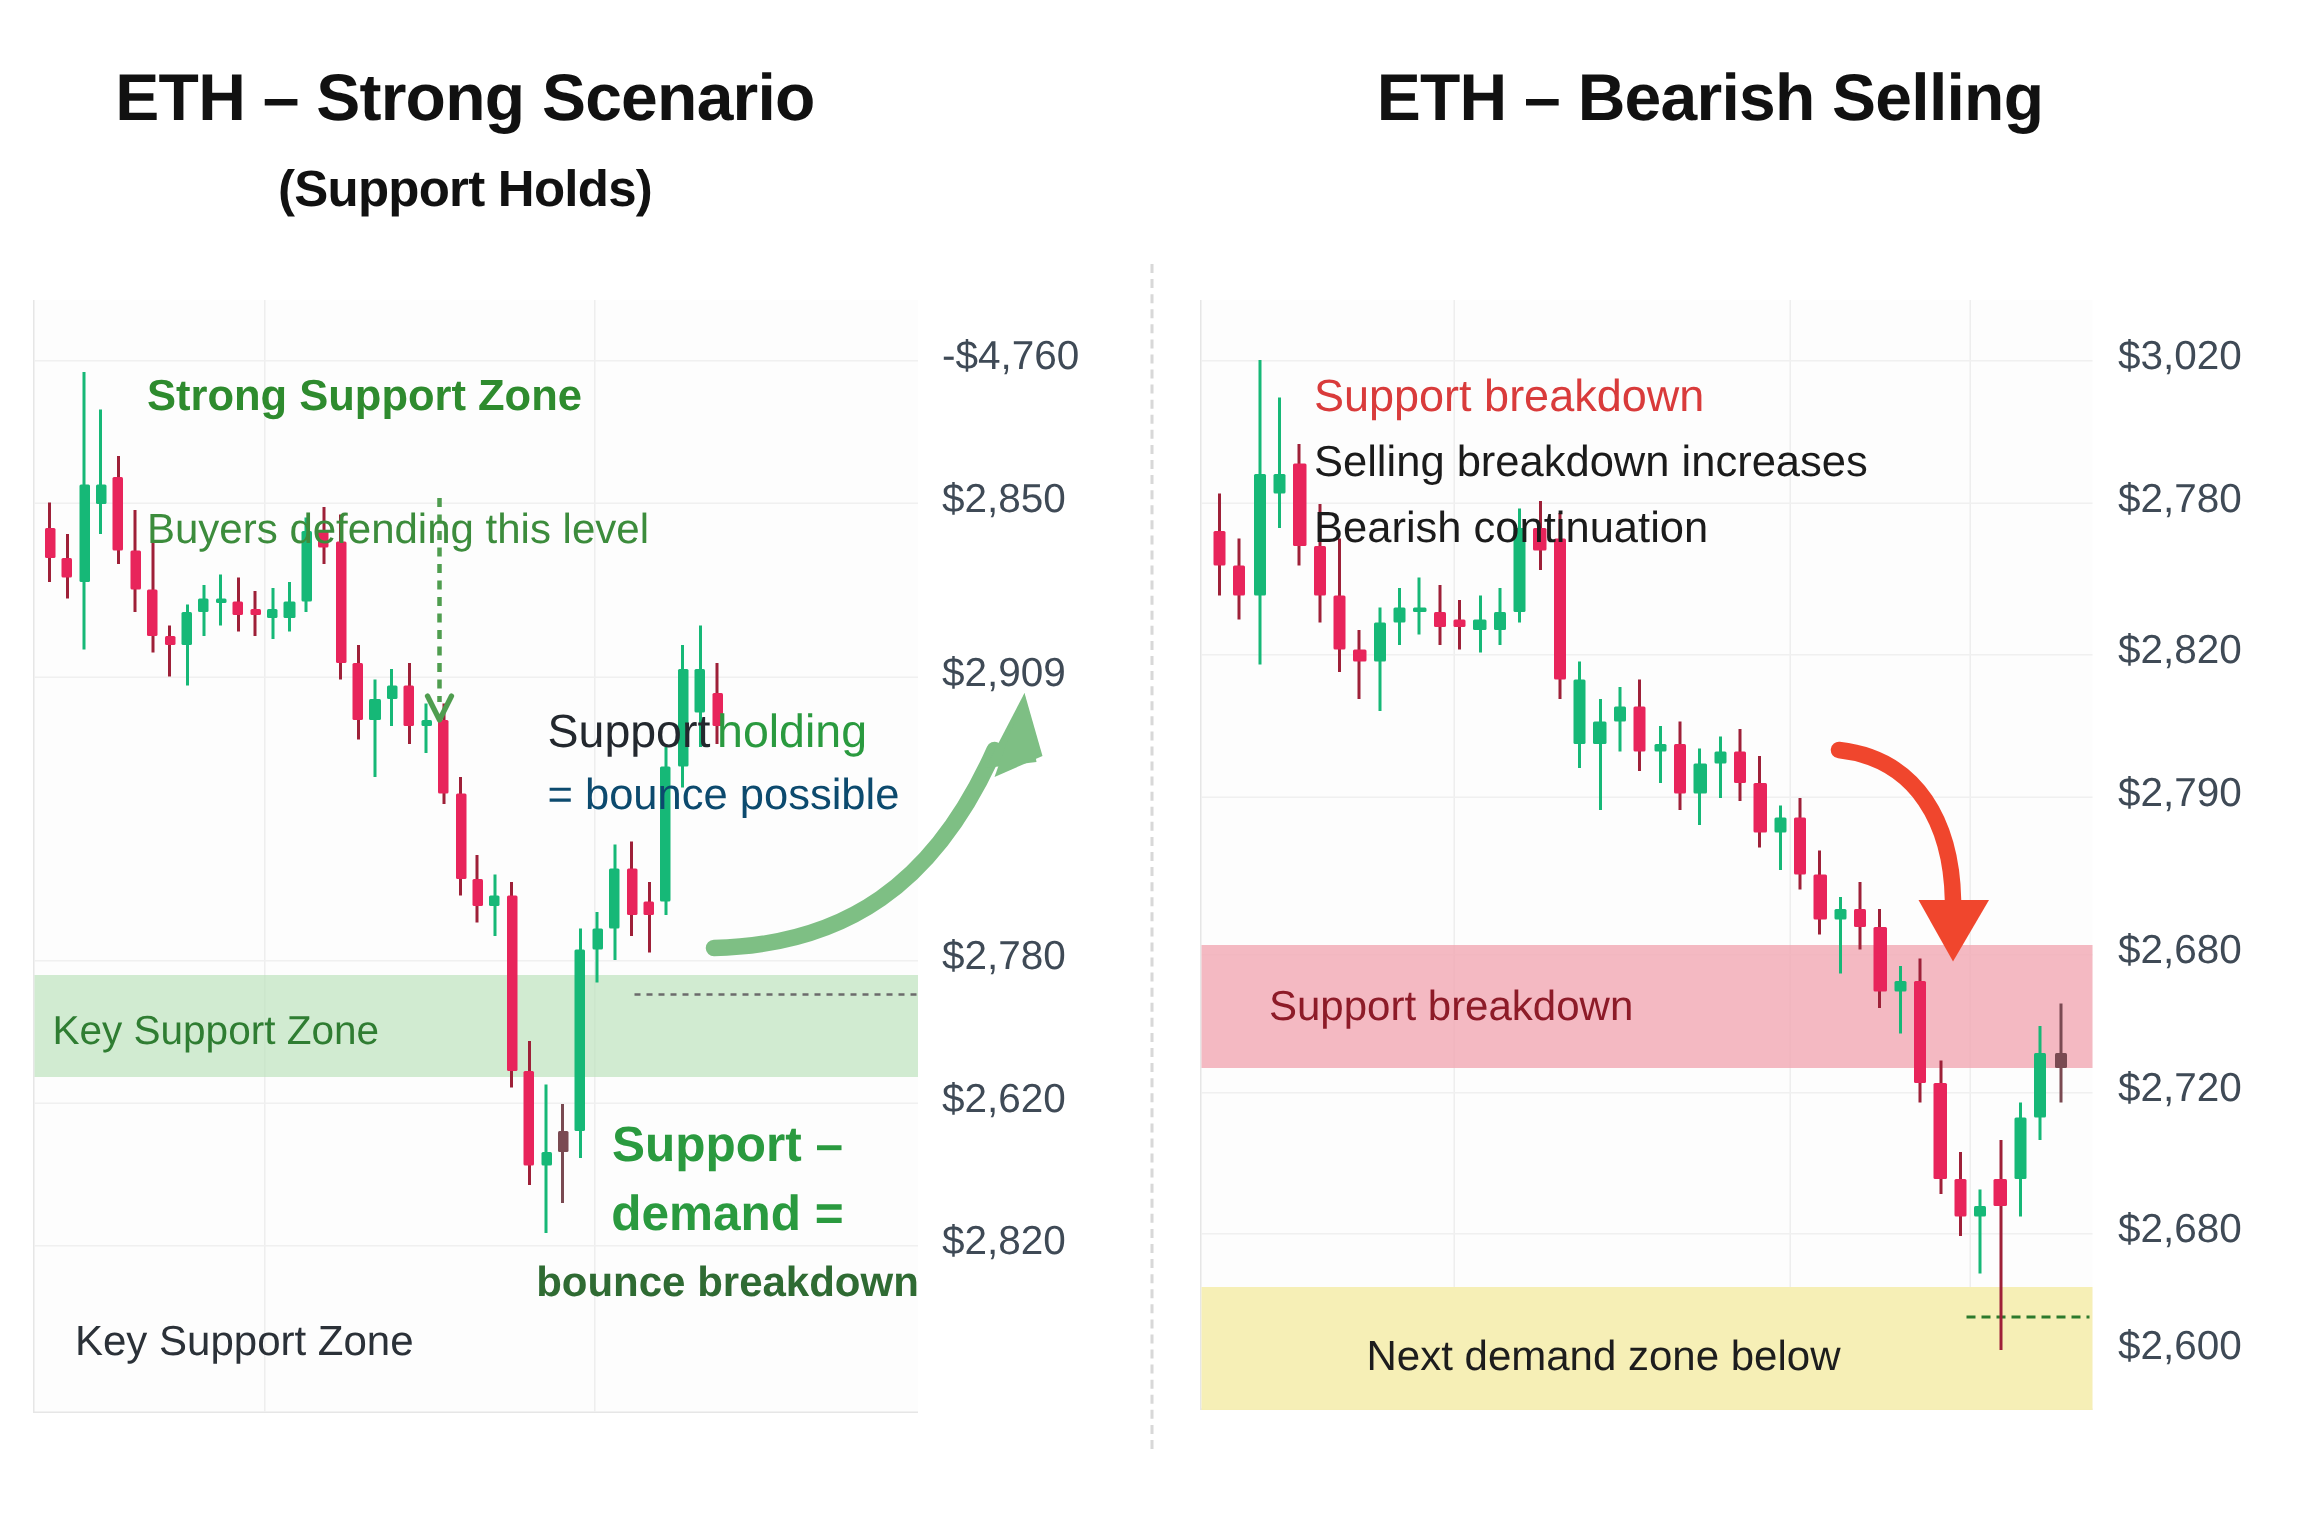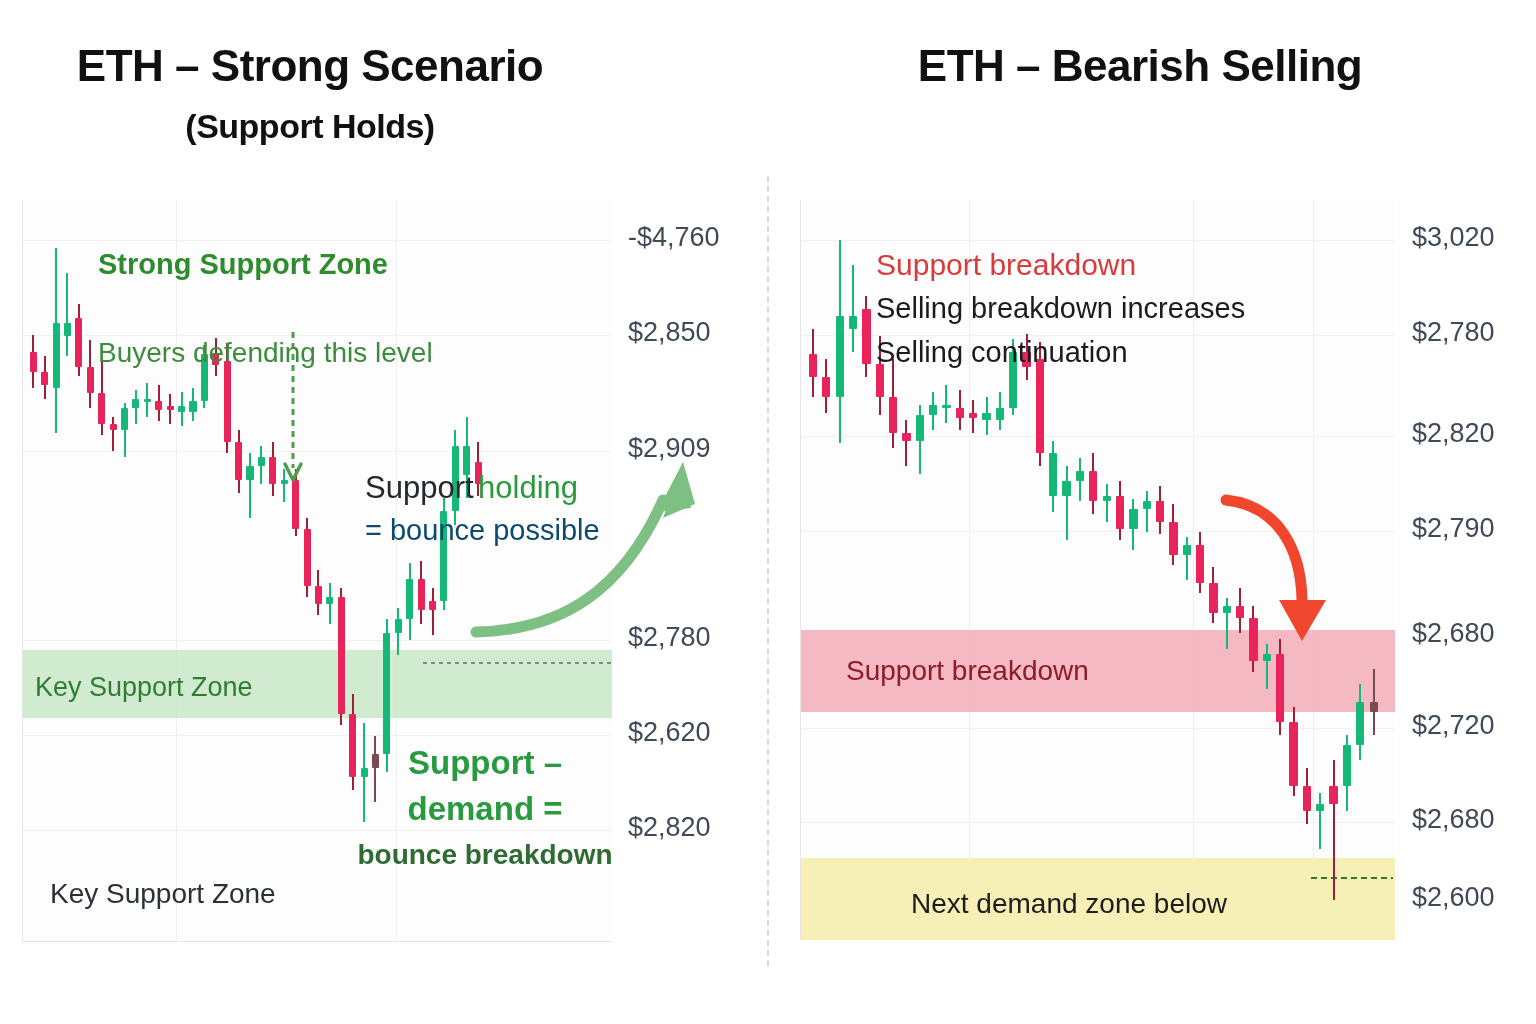--- a/index.html
+++ b/index.html
@@ -513,21 +513,21 @@
       </div>
 
     <svg style="left:0; top:0; width:595px; height:740px;">
       <path d="M 425,300 C 478,306 500,350 501,400" fill="none" stroke="#f0462d" stroke-width="11" stroke-linecap="round"></path>
       <path d="M 478,400 L 525,400 L 501,441 Z" fill="#f0462d"></path>
     </svg>
   </div>
 
   <div class="ann ann-red-bold" style="left:876px; top:248px;">Support breakdown</div>
   <div class="ann ann-dark" style="left:876px; top:292px;">Selling breakdown increases</div>
-  <div class="ann ann-dark" style="left:876px; top:336px;">Selling continuation</div>
+  <div class="ann ann-dark" style="left:876px; top:336px;">Bearish continuation</div>
 
   <div id="yticks-right">
       <div class="ytick" style="left: 1412px; top: 222px;">$3,020</div>
       <div class="ytick" style="left: 1412px; top: 317px;">$2,780</div>
       <div class="ytick" style="left: 1412px; top: 418px;">$2,820</div>
       <div class="ytick" style="left: 1412px; top: 513px;">$2,790</div>
       <div class="ytick" style="left: 1412px; top: 618px;">$2,680</div>
       <div class="ytick" style="left: 1412px; top: 710px;">$2,720</div>
       <div class="ytick" style="left: 1412px; top: 804px;">$2,680</div>
       <div class="ytick" style="left: 1412px; top: 882px;">$2,600</div>

